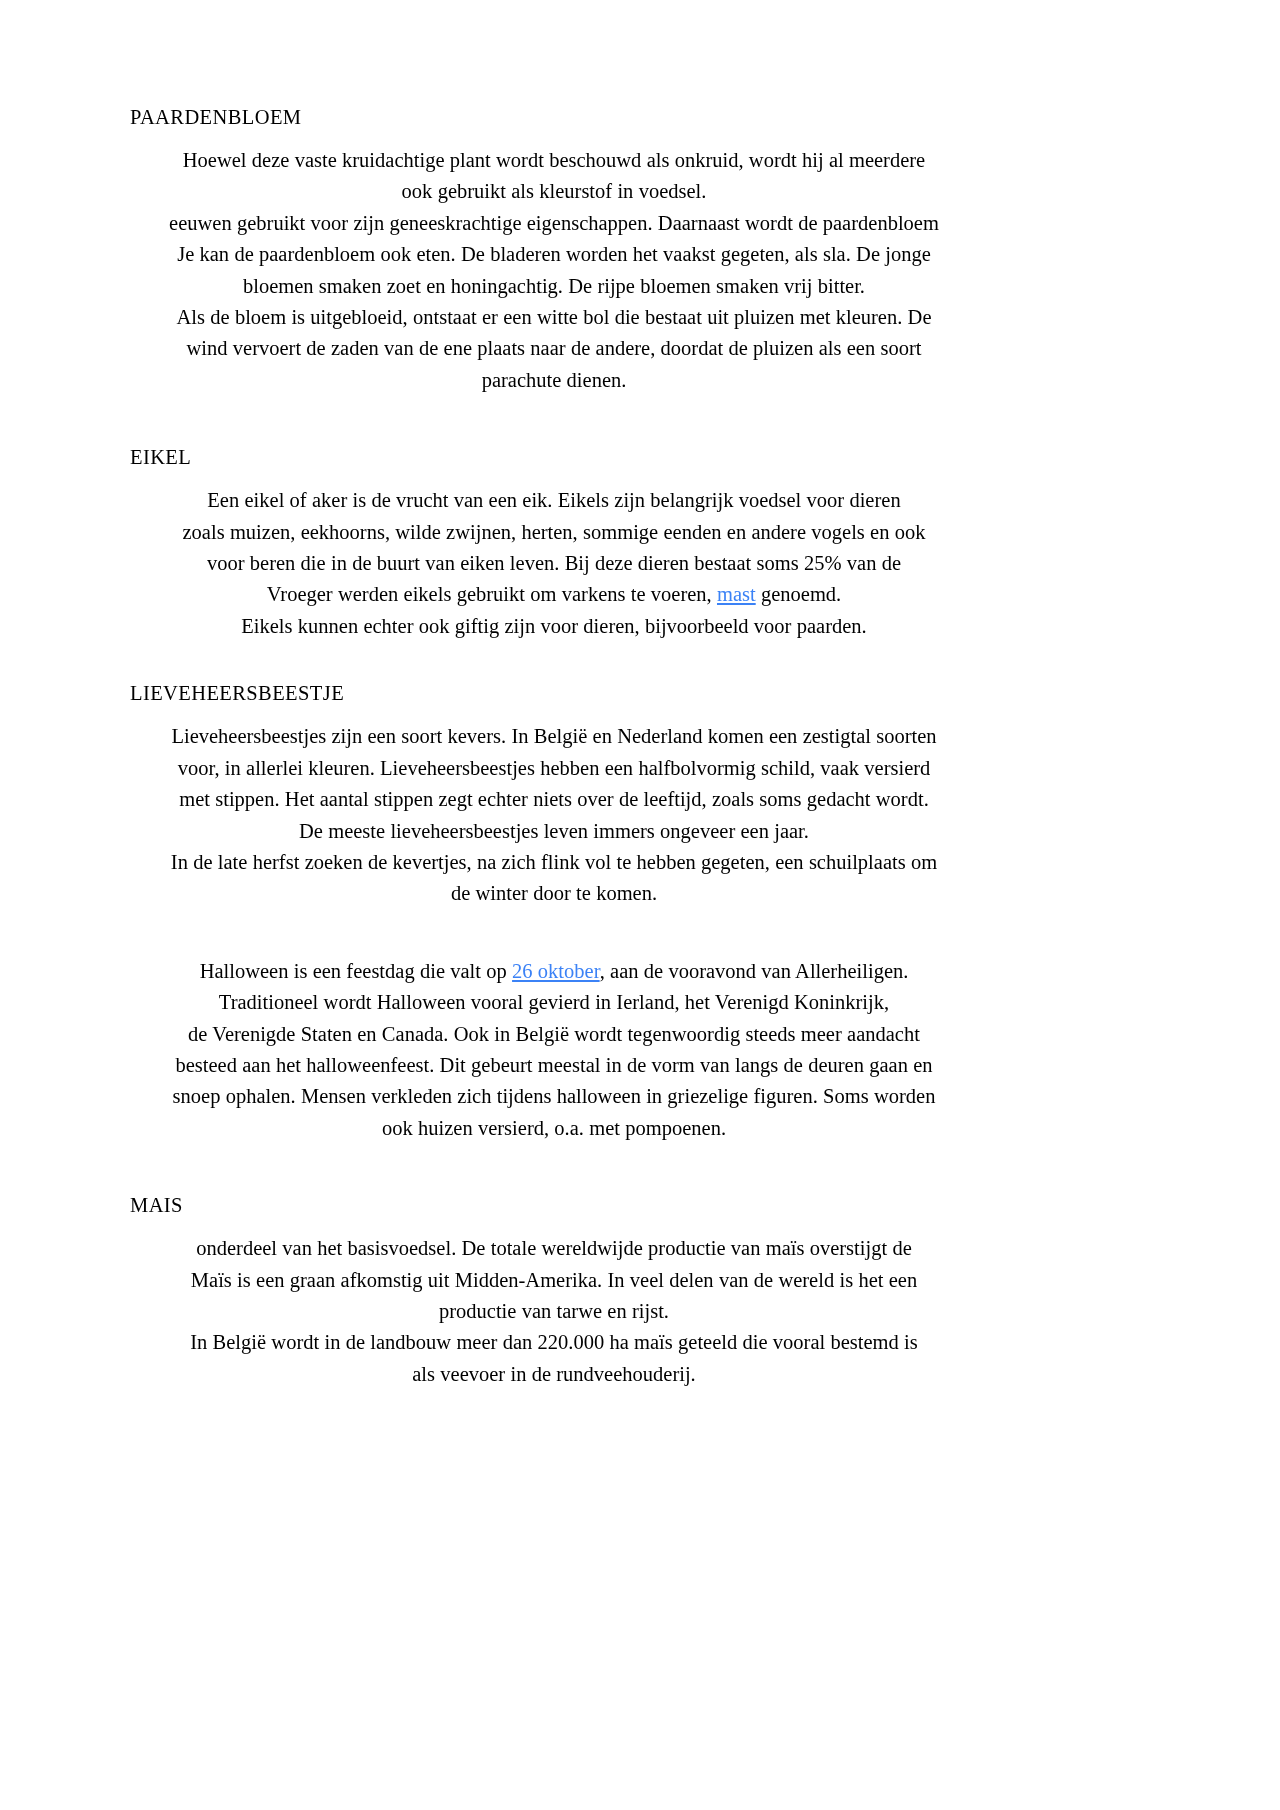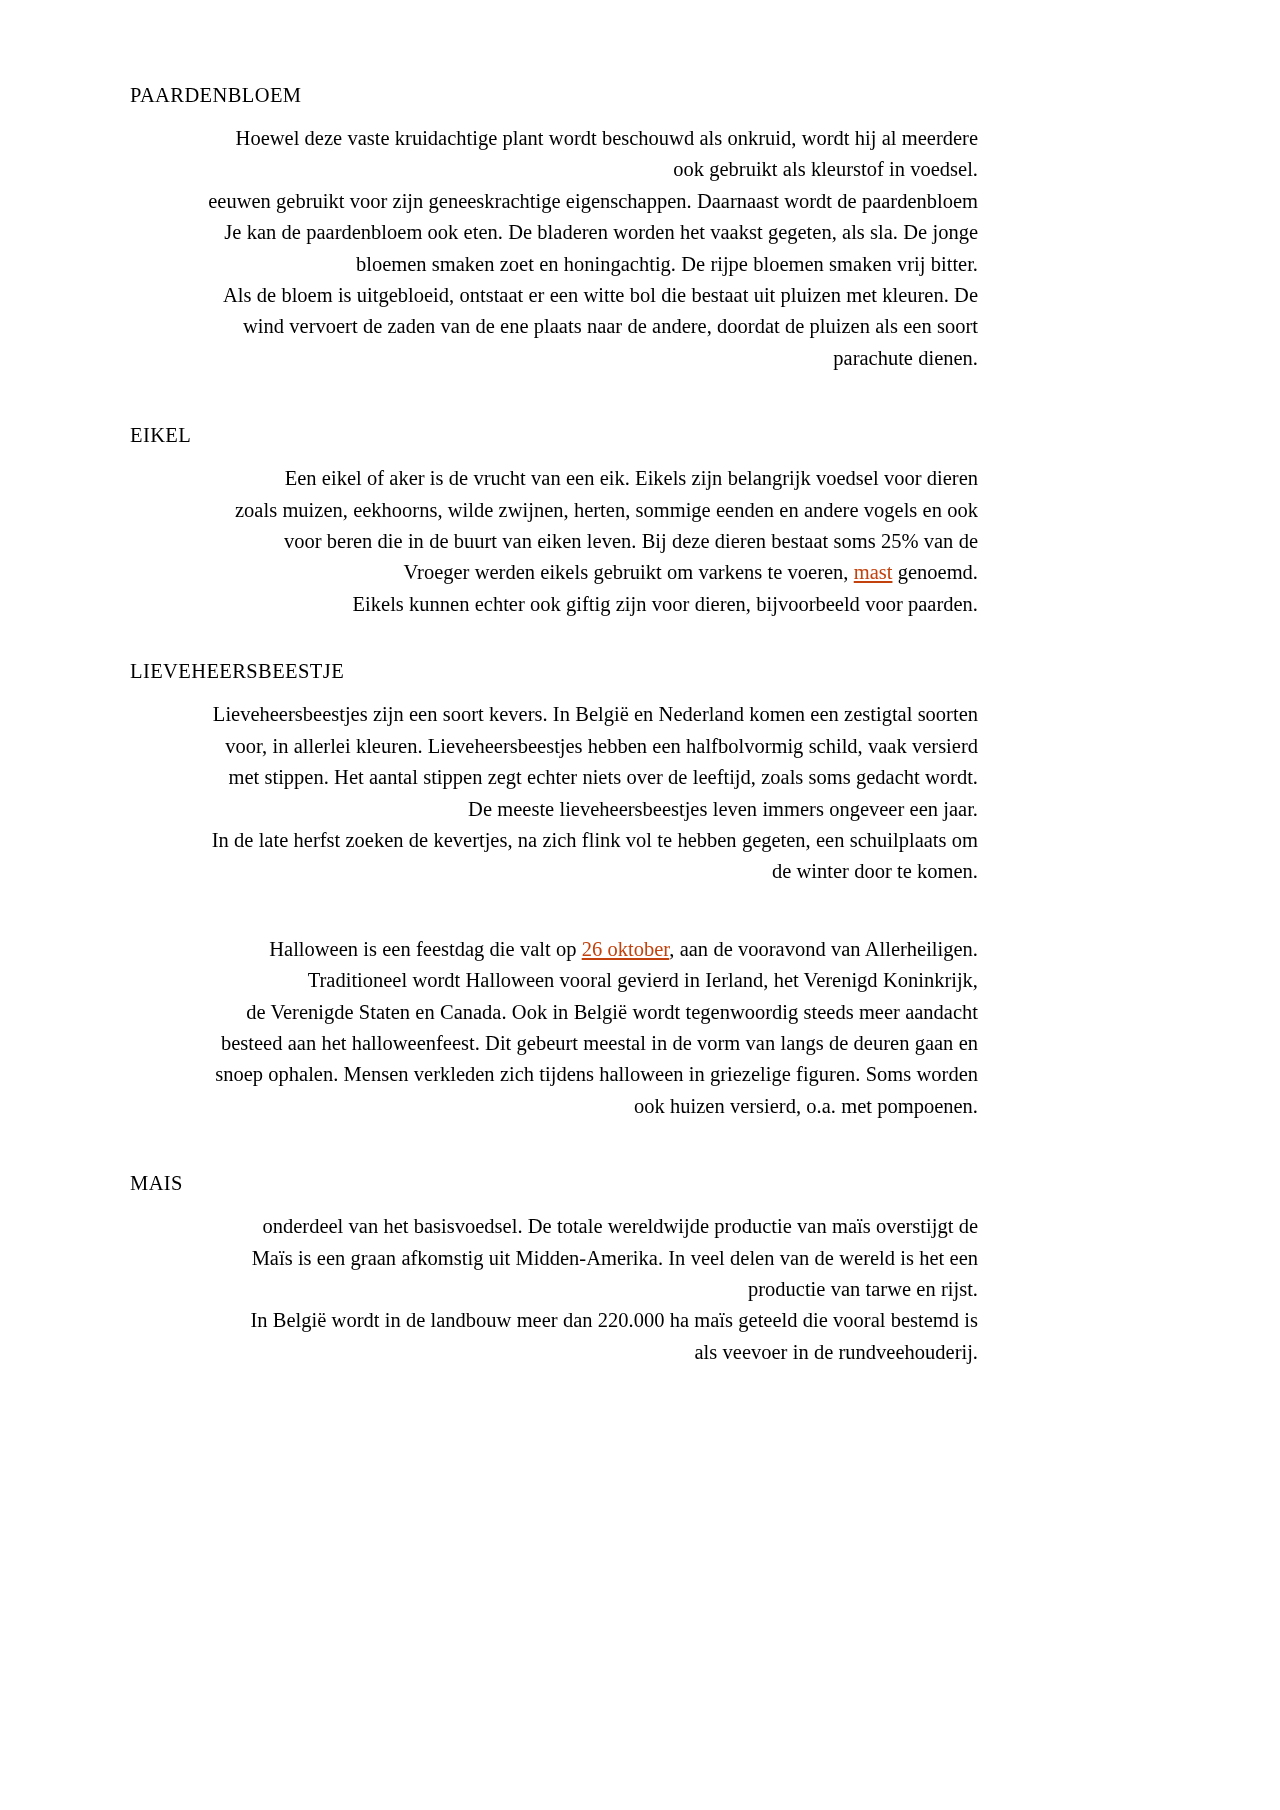--- a/index.html
+++ b/index.html
@@ -13,50 +13,50 @@
     font-family: "Liberation Serif", "DejaVu Serif", serif;
     color: #000000;
     -webkit-font-smoothing: antialiased;
   }
   .page {
     position: relative;
     width: 1280px;
     height: 1810px;
     background: #ffffff;
     box-sizing: border-box;
-    padding: 80px 0 0 0;
+    padding: 102px 0 0 0;
   }
   .content {
     width: 848px;
     margin-left: 130px;
   }
   .section {
     margin: 0;
   }
   .section-heading {
     font-size: 20.5px;
     line-height: 30px;
     letter-spacing: 0.4px;
     font-weight: normal;
     margin: 0 0 13px 0;
     white-space: nowrap;
   }
   .para {
     font-size: 20.5px;
     line-height: 31.4px;
     margin: 0;
-    text-align: right;
+    text-align: center;
     word-spacing: 0.15px;
   }
   .para .ln {
     display: block;
     white-space: nowrap;
   }
   a.doc-link {
-    color: #c2410c;
+    color: #3b82f6;
     text-decoration: underline;
   }
   .gap-lg { height: 46px; }
   .gap-md { height: 36px; }
 </style>
 </head>
 <body>
 
 <div class="page">
   <div class="content">

